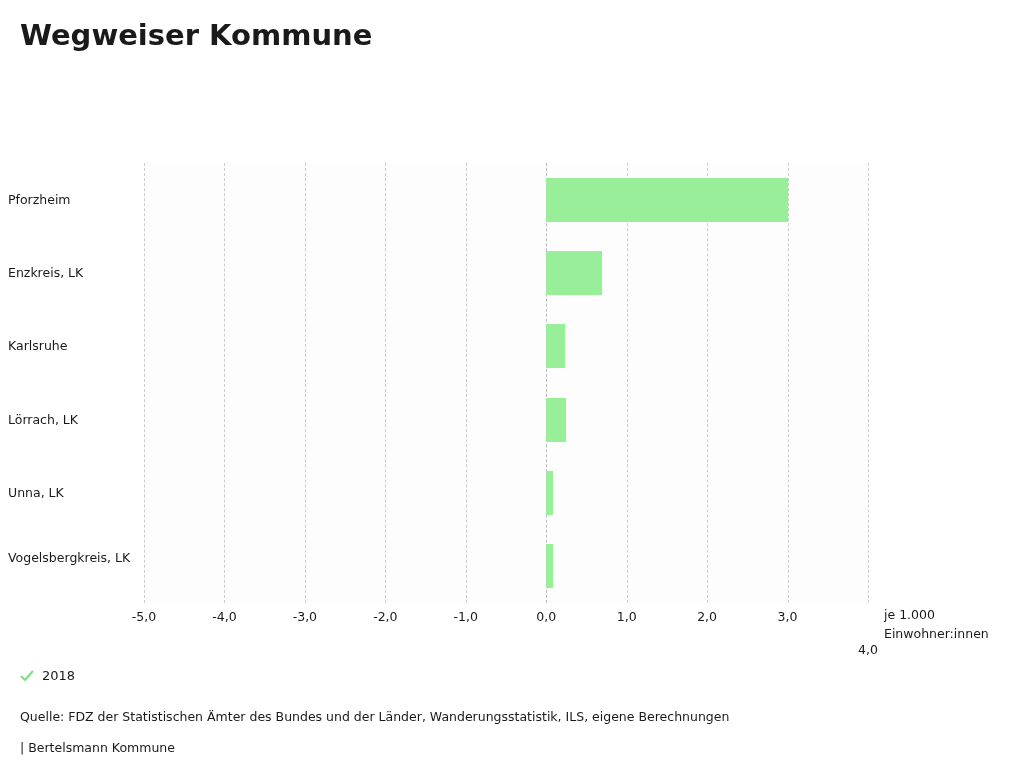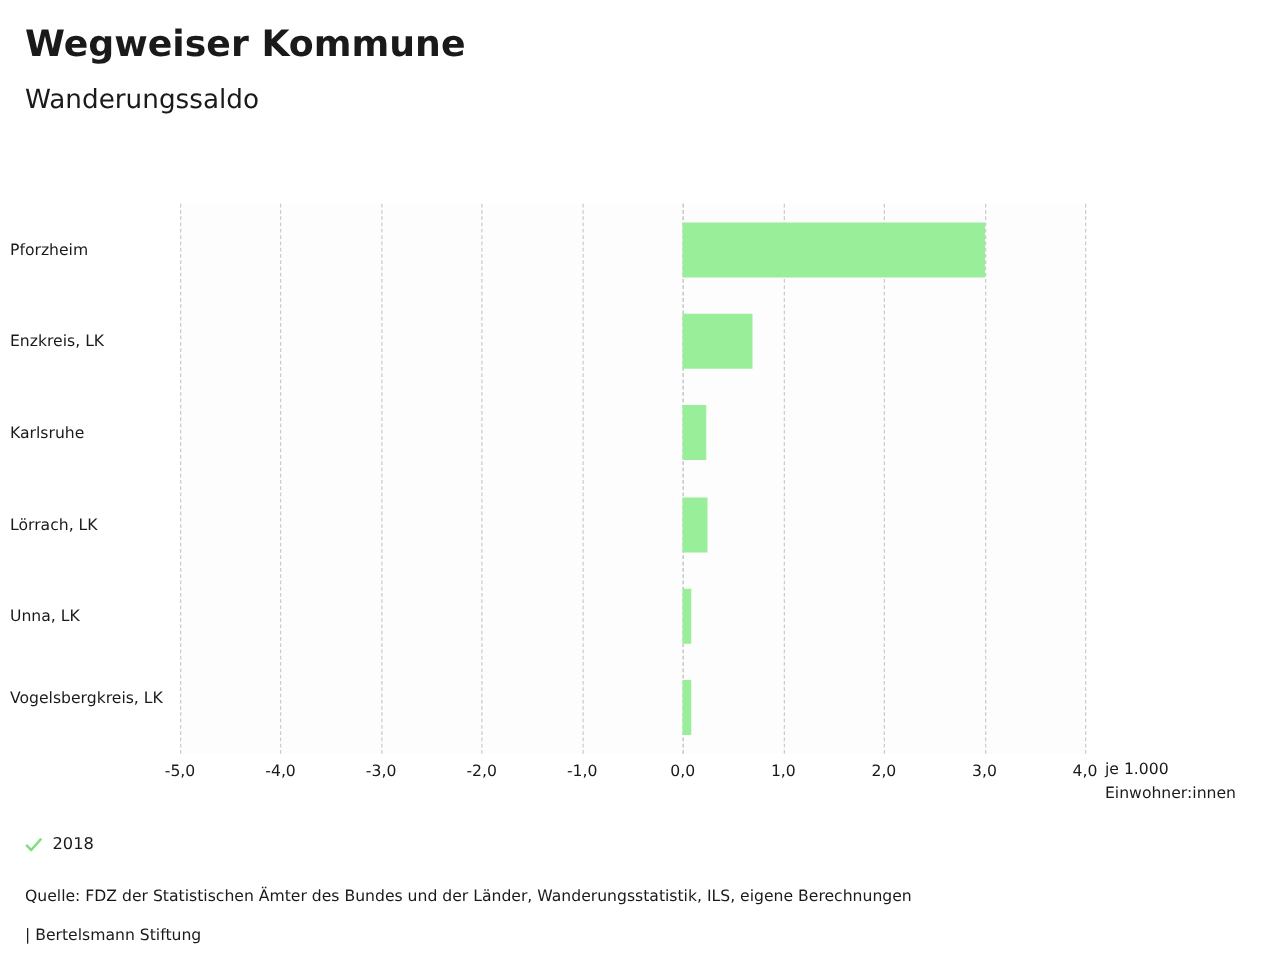--- a/index.html
+++ b/index.html
@@ -146,21 +146,20 @@
     font-size: 12.5px;
     color: #1a1a1a;
   }
 </style>
 </head>
 <body>
 
 <div class="page">
 
   <div class="title">Wegweiser Kommune</div>
-  <div class="subtitle">Wanderungssaldo</div>
 
   <div class="chart" id="chart">
     <div class="plotbg"></div>
     <div id="gridlines">
         <div class="gridline" style="left: 0px;"></div>
         <div class="gridline" style="left: 80.4444px;"></div>
         <div class="gridline" style="left: 160.889px;"></div>
         <div class="gridline" style="left: 241.333px;"></div>
         <div class="gridline" style="left: 321.778px;"></div>
         <div class="gridline zero" style="left: 402.222px;"></div>
@@ -202,33 +201,33 @@
   <div id="xticks">
       <div class="xticklabel" style="left: 144px; top: 609px;">-5,0</div>
       <div class="xticklabel" style="left: 224.444px; top: 609px;">-4,0</div>
       <div class="xticklabel" style="left: 304.889px; top: 609px;">-3,0</div>
       <div class="xticklabel" style="left: 385.333px; top: 609px;">-2,0</div>
       <div class="xticklabel" style="left: 465.778px; top: 609px;">-1,0</div>
       <div class="xticklabel" style="left: 546.222px; top: 609px; text-align: right;">0,0</div>
       <div class="xticklabel" style="left: 626.667px; top: 609px;">1,0</div>
       <div class="xticklabel" style="left: 707.111px; top: 609px;">2,0</div>
       <div class="xticklabel" style="left: 787.556px; top: 609px;">3,0</div>
-      <div class="xticklabel" style="left: 868px; top: 609px;">4,0</div>
+      <div class="xticklabel" style="left: 868px; top: 642px;">4,0</div>
     </div>
 
   <div class="axisunit">
     <div>je 1.000</div>
     <div>Einwohner:innen</div>
   </div>
 
   <div class="legend">
     <span class="check">
       <svg width="14" height="14" viewBox="0 0 14 14" aria-hidden="true">
         <path d="M1.5 7.5 L5 11 L12.5 2.5" fill="none" stroke="#7fdf7f" stroke-width="2" stroke-linecap="round" stroke-linejoin="round"></path>
       </svg>
     </span>
     <span class="lbl">2018</span>
   </div>
 
   <div class="source">Quelle: FDZ der Statistischen Ämter des Bundes und der Länder, Wanderungsstatistik, ILS, eigene Berechnungen</div>
-  <div class="brand">| Bertelsmann Stiftung</div>
+  <div class="brand">| Bertelsmann Kommune</div>
 
 </div>
 
 </body></html>

